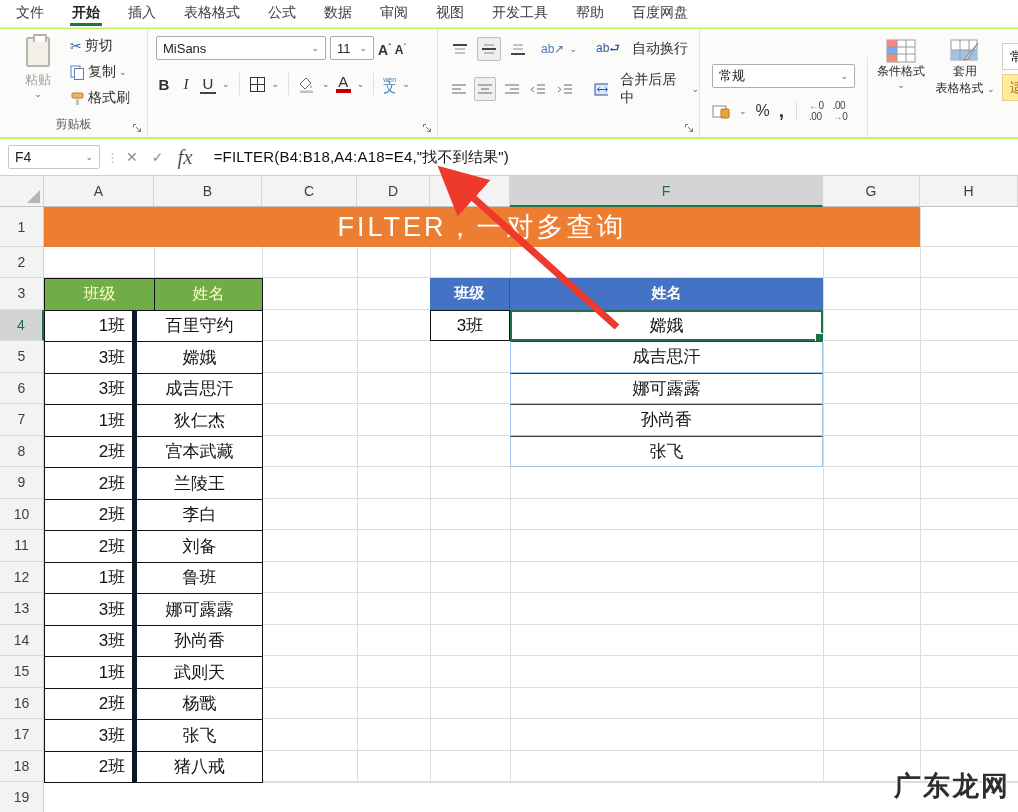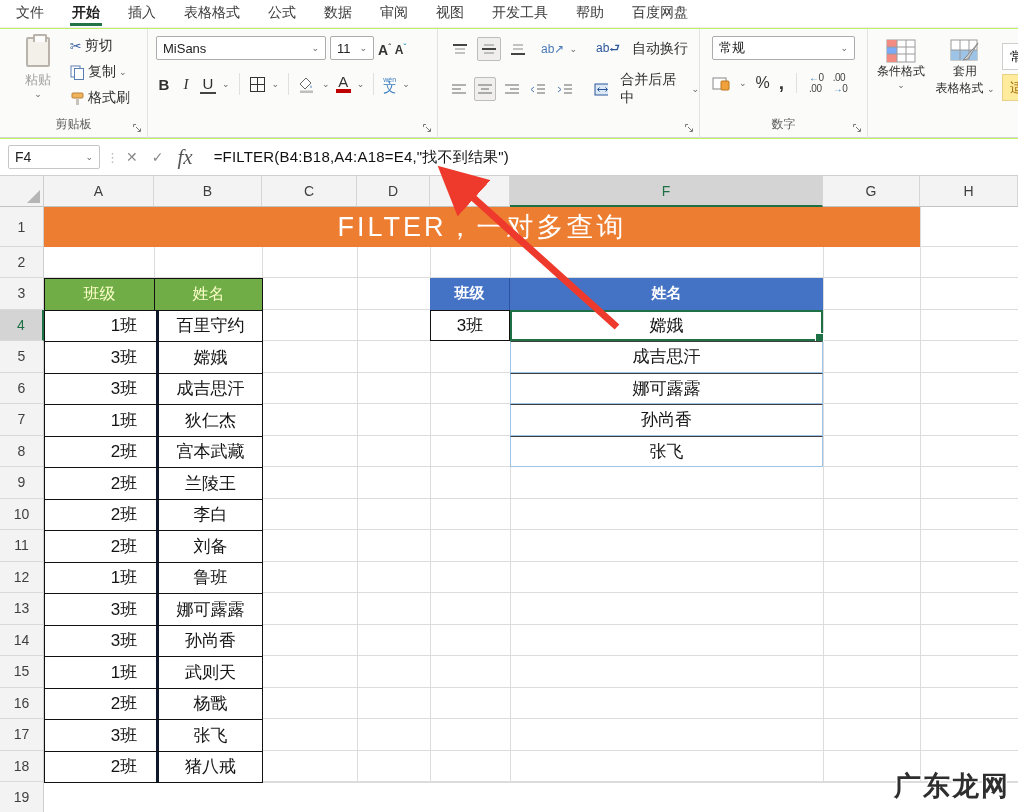--- a/index.html
+++ b/index.html
@@ -47,21 +47,21 @@
 
   
   #g-align { left:438px; width:262px; }
   .a-row1 { position:absolute; top:8px; left:10px; display:flex; gap:5px; align-items:center; }
   .a-row2 { position:absolute; top:42px; left:10px; display:flex; gap:5px; align-items:center; }
   .alico { width:24px; height:24px; display:flex; align-items:center; justify-content:center; border-radius:2px; }
   .alico.on { border:1px solid #bdbdbd; background:#f0efee; }
   .wrapbtn { display:flex; align-items:center; gap:12px; margin-left:14px; }
 
   
-  #g-num { left:700px; width:168px; }
+  #g-num { left:700px; width:168px;margin-top:28px; }
   .n-row1 { position:absolute; top:7px; left:12px; right:12px; }
   .n-row2 { position:absolute; top:42px; left:12px; display:flex; gap:9px; align-items:center; height:24px; }
   .pct { font-size:16px; color:#333; }
   .comma { font-size:19px; font-weight:bold; color:#333; line-height:10px; }
   .decico { font-size:10px; color:#444; letter-spacing:-0.5px; }
 
   
   #g-style { left:868px; width:150px; border-right:none; }
   .bigbtn { position:absolute; top:10px; width:62px; text-align:center; font-size:12px; color:#2f2f2f; }
   .gallery { position:absolute; left:134px; top:14px; width:80px; }
@@ -109,21 +109,21 @@
             display:flex; align-items:center; justify-content:center; color:#fff; font-size:27px; letter-spacing:3px; }
 
   
   #ltable { position:absolute; top:102px; left:44px; width:219px; border:1px solid #111; }
   .lhead { display:flex; height:30.5px; background:#70ad47; color:#fdffc9; font-size:16px; }
   .lhead > div { display:flex; align-items:center; justify-content:center; }
   .lhead > div:first-child { width:110px; border-right:1px solid #111; }
   .lhead > div:last-child { flex:1; }
   .trow { display:flex; height:31.5px; border-top:1px solid #111; background:#fff; font-size:17px; color:#141414; }
   .trow > div { display:flex; align-items:center; justify-content:center; }
-  .trow > div:first-child { width:114px; border-right:3px solid #0f172a;padding-left:47px; }
+  .trow > div:first-child { width:92px; border-right:5px solid #0f172a;padding-left:47px; }
   .trow > div:last-child { flex:1; }
 
   
   #rhead { position:absolute; top:102px; left:430px; width:393px; height:31.5px; display:flex;
            background:#4472c4; color:#fff; font-size:15px; font-weight:bold; }
   #rhead > div { display:flex; align-items:center; justify-content:center; }
   #rhead > div:first-child { width:80px; border-right:1px solid #2c54a0; }
   #rhead > div:last-child { flex:1; }
   #qcell { position:absolute; top:133.5px; left:430px; width:80px; height:31.5px; background:#fff;
            border:1.5px solid #111; display:flex; align-items:center; justify-content:center; font-size:17px; color:#141414; }

